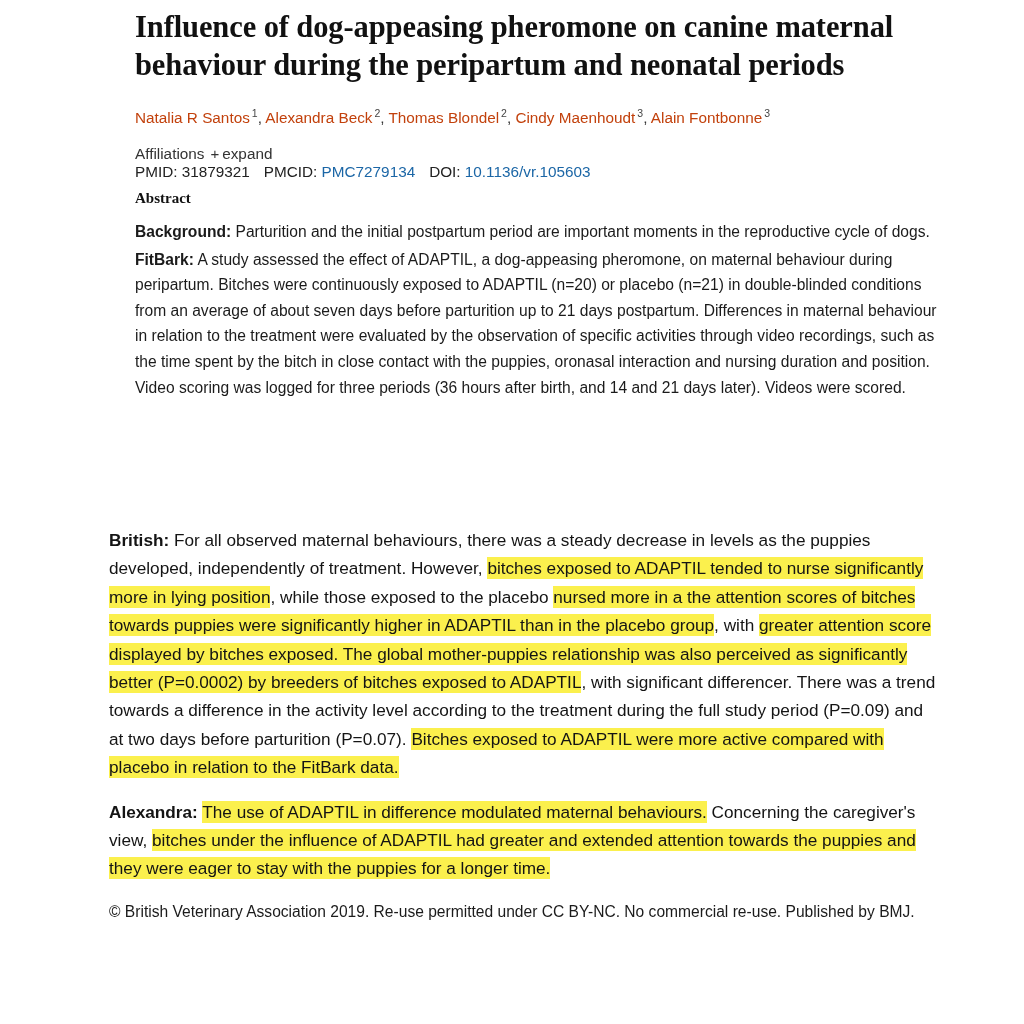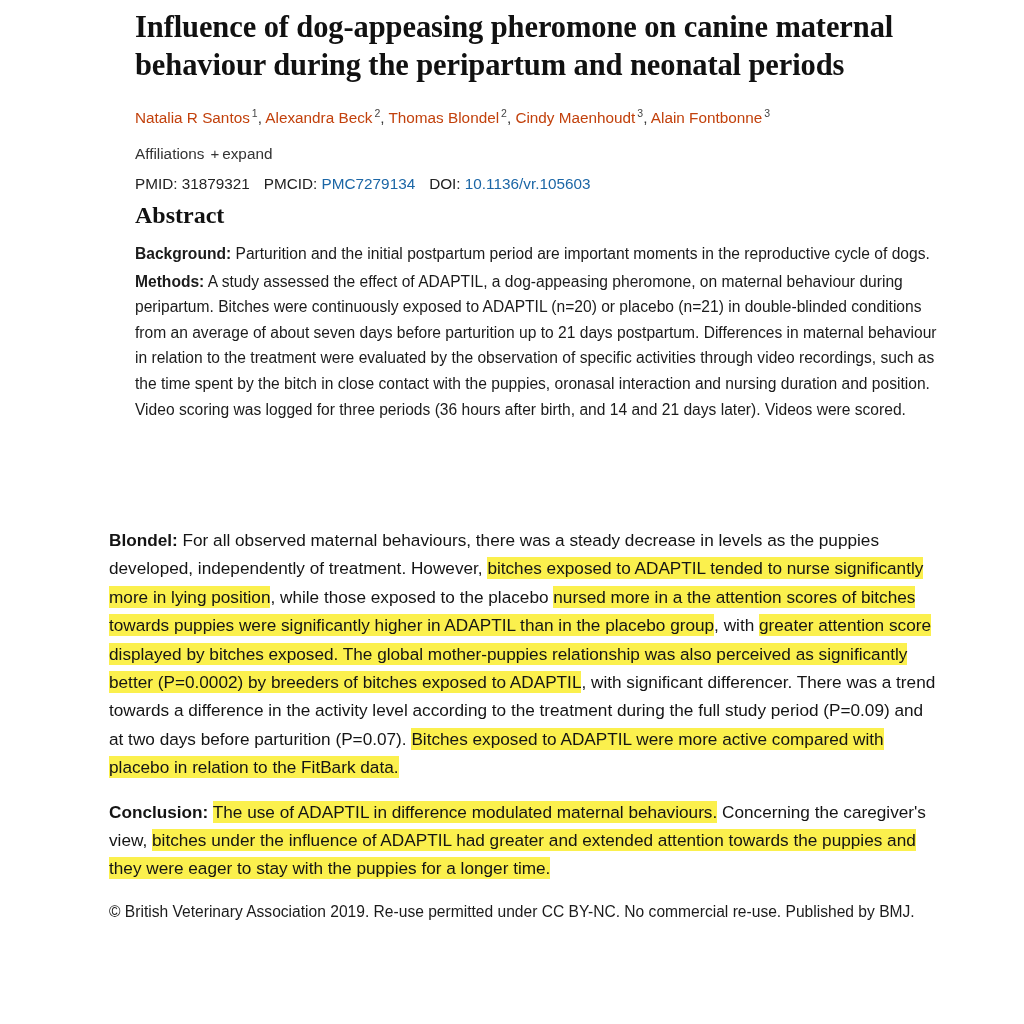--- a/index.html
+++ b/index.html
@@ -58,42 +58,42 @@
     vertical-align: super;
     color: #444;
     margin-left: 2px;
   }
   .authors .sep {
     color: #333;
   }
   .affil-row {
     font-size: 15.3px;
     color: #333;
-    margin-bottom: 12px;
+    margin-bottom: 0;
   }
   .affil-row .plus {
     color: #333;
     margin: 0 3px 0 6px;
     font-size: 15px;
   }
   .affil-row .expand {
     color: #333;
   }
   .ids-row {
     font-size: 15.3px;
     color: #222;
     margin-bottom: 9px;
   }
   .ids-row .lbl { color: #222; }
   .ids-row .link { color: #1b66a6; }
   .ids-row .gap { display: inline-block; width: 14px; }
 
   h2.abstract-h {
     font-family: "Liberation Serif", serif;
-    font-size: 24px;
+    font-size: 15px;
     font-weight: bold;
     color: #111;
     margin: 0 0 12px 0;
   }
   .abs-para {
     font-size: 15.6px;
     line-height: 25.6px;
     color: #1b1b1b;
     margin: 0 0 2px 0;
     text-align: left;
@@ -157,36 +157,36 @@
       </div>
 
       <h2 class="abstract-h">Abstract</h2>
 
       <p class="abs-para">
         <b>Background:</b>
         <span>Parturition and the initial postpartum period are important moments in the reproductive cycle of dogs.</span>
       </p>
 
       <p class="abs-para">
-        <b>Methods:</b>
+        <b>FitBark:</b>
         <span>A study assessed the effect of ADAPTIL, a dog-appeasing pheromone, on maternal behaviour during peripartum. Bitches were continuously exposed to ADAPTIL (n=20) or placebo (n=21) in double-blinded conditions from an average of about seven days before parturition up to 21 days postpartum. Differences in maternal behaviour in relation to the treatment were evaluated by the observation of specific activities through video recordings, such as the time spent by the bitch in close contact with the puppies, oronasal interaction and nursing duration and position.</span>
         <span>Video scoring was logged for three periods (36 hours after birth, and 14 and 21 days later). Videos were scored.</span>
       </p>
     </div>
   </div>
 
   <div class="lower">
 
     <p class="low-para">
-      <b>Blondel:</b>
+      <b>British:</b>
       <span>For all observed maternal behaviours, there was a steady decrease in levels as the puppies developed, independently of treatment. However, <mark>bitches exposed to ADAPTIL tended to nurse significantly more in lying position</mark>, while those exposed to the placebo <mark>nursed more in a the attention scores of bitches towards puppies were significantly higher in ADAPTIL than in the placebo group</mark>, with <mark>greater attention score displayed by bitches exposed. The global mother-puppies relationship was also perceived as significantly better (P=0.0002) by breeders of bitches exposed to ADAPTIL</mark>, with significant differencer. There was a trend towards a difference in the activity level according to the treatment during the full study period (P=0.09) and at two days before parturition (P=0.07). <mark>Bitches exposed to ADAPTIL were more active compared with placebo in relation to the FitBark data.</mark></span>
     </p>
 
     <p class="low-para">
-      <b>Conclusion:</b>
+      <b>Alexandra:</b>
       <span><mark>The use of ADAPTIL in difference modulated maternal behaviours.</mark> Concerning the caregiver's view, <mark>bitches under the influence of ADAPTIL had greater and extended attention towards the puppies and they were eager to stay with the puppies for a longer time.</mark></span>
     </p>
 
 
     <p class="copyright">© British Veterinary Association 2019. Re-use permitted under CC BY-NC. No commercial re-use. Published by BMJ.</p>
   </div>
 
 </div>
 
 </body></html>

